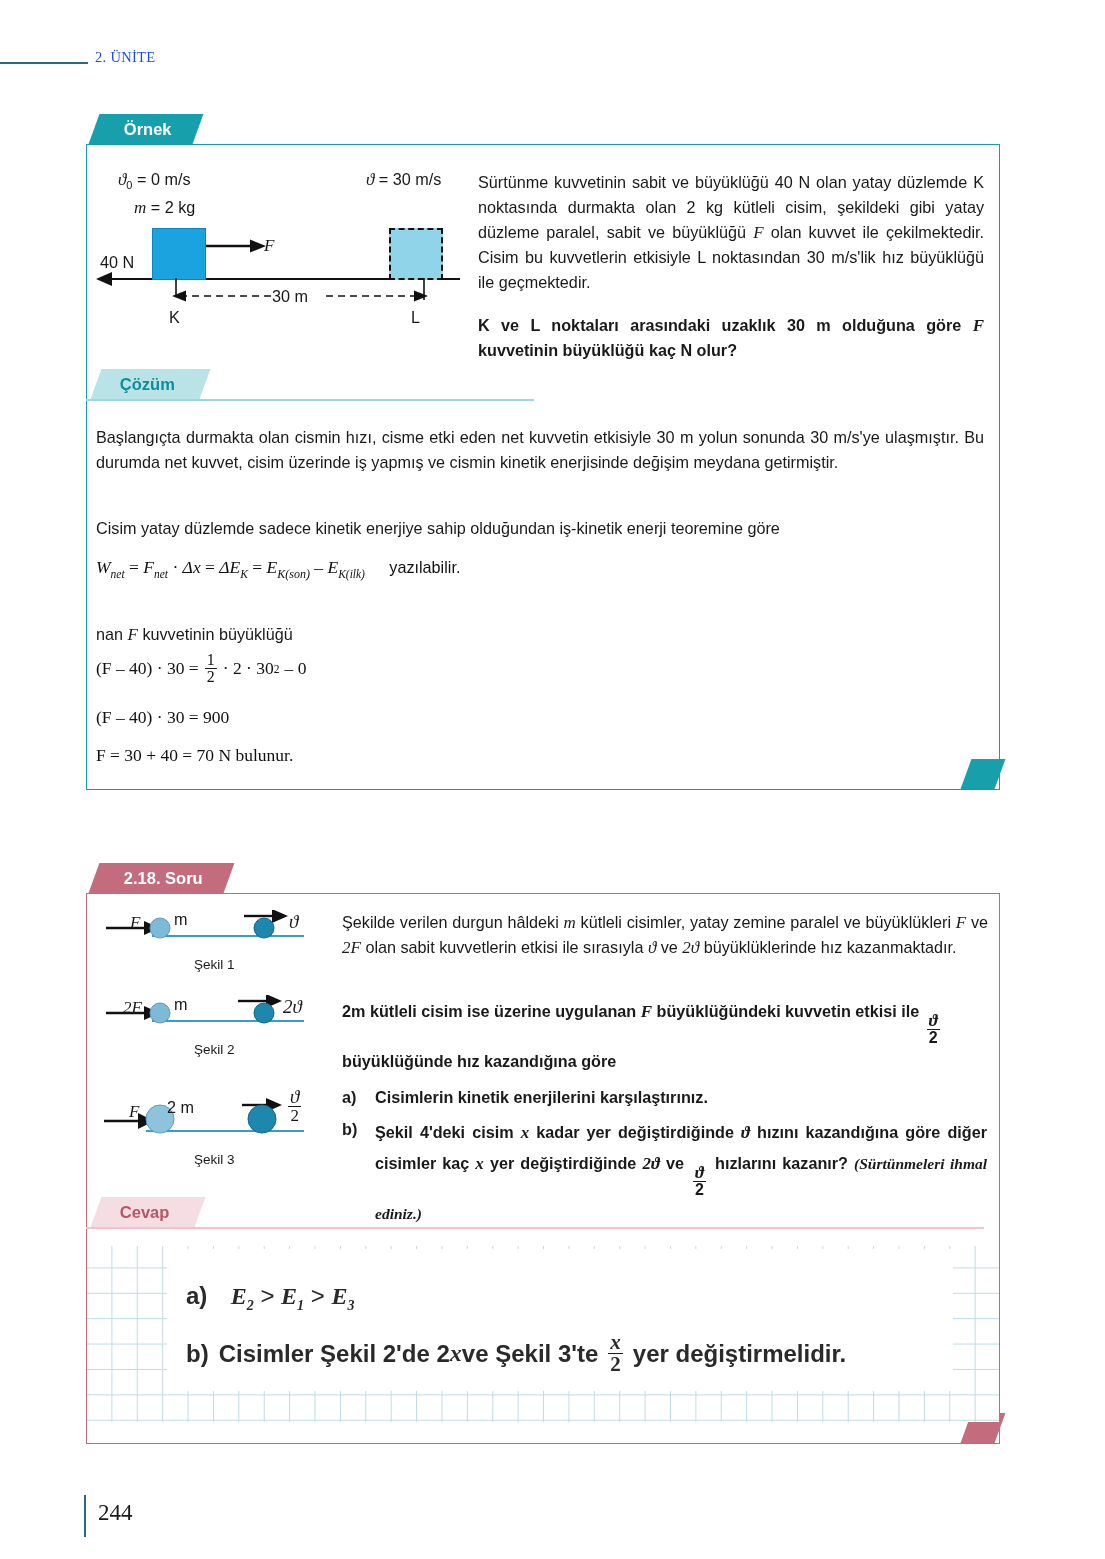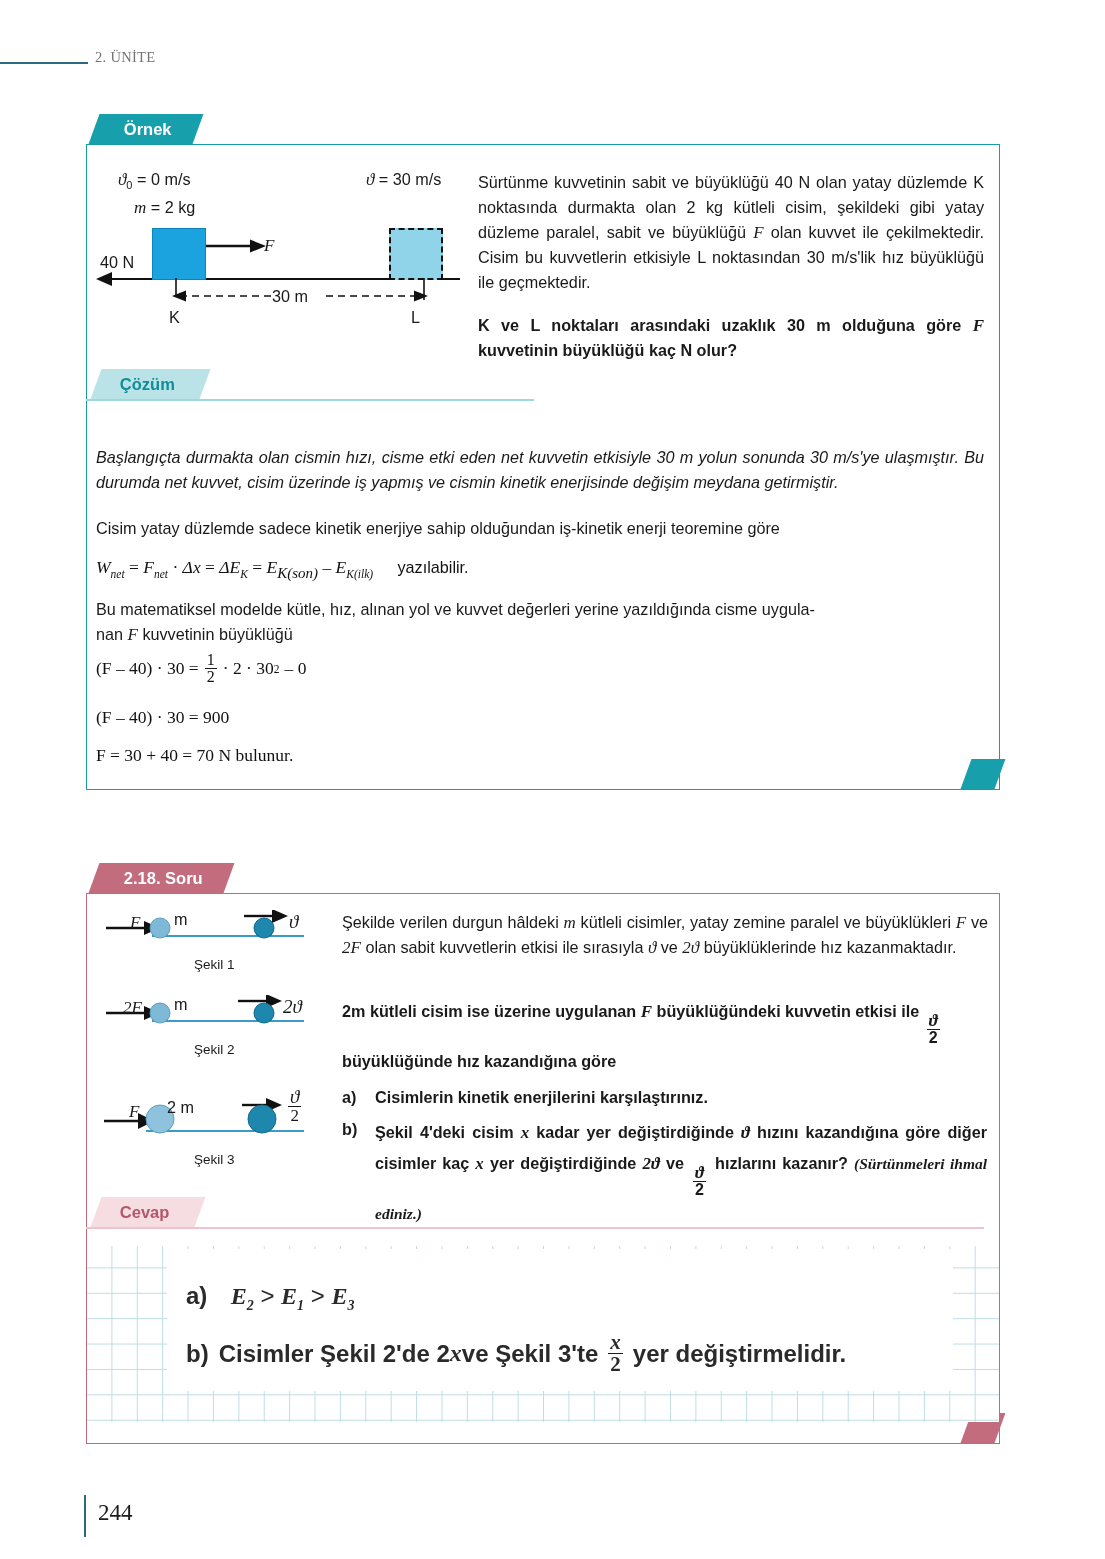--- a/index.html
+++ b/index.html
@@ -14,21 +14,21 @@
   }
 
   
   .hdr-rule{
     position:absolute; left:0; top:62px; width:88px; height:2px;
     background:#2b6a80;
   }
   .hdr-label{
     position:absolute; left:95px; top:49px;
     font-family:"Liberation Serif", serif;
-    font-size:14.5px; letter-spacing:.3px; color:#737373;
+    font-size:14.5px; letter-spacing:.3px; color:#1d4ed8;
   }
 
   
   .box{ position:absolute; background:#fff; }
   .box.teal{ border:1.6px solid #1b9aa8; }
   .box.rose{ border:1.6px solid #c2697c; }
 
   .tab{
     position:absolute; height:30px; padding:0 26px 0 30px;
     display:flex; align-items:center;
@@ -171,40 +171,40 @@
 </div>
 <div class="p b just" style="left:478px; top:313px; width:506px;">
   <span>K ve L noktaları arasındaki uzaklık 30 m olduğuna göre </span><span class="itb">F</span><span> kuvvetinin büyüklüğü kaç N olur?</span>
 </div>
 
 <div class="subtab teal" style="left:96px; top:369px;">
   <span>Çözüm</span>
 </div>
 <div class="subrule teal" style="left:86px; top:399px; width:448px;"></div>
 
-<div class="p just" style="left:96px; top:445px; width:888px;font-style:italic;">Başlangıçta durmakta olan cismin hızı, cisme etki eden net kuvvetin etkisiyle 30 m yolun sonunda 30 m/s'ye ulaşmıştır. Bu durumda net kuvvet, cisim üzerinde iş yapmış ve cismin kinetik enerjisinde değişim meydana getirmiştir.</div>
+<div class="p just" style="left:96px; top:425px; width:888px;">Başlangıçta durmakta olan cismin hızı, cisme etki eden net kuvvetin etkisiyle 30 m yolun sonunda 30 m/s'ye ulaşmıştır. Bu durumda net kuvvet, cisim üzerinde iş yapmış ve cismin kinetik enerjisinde değişim meydana getirmiştir.</div>
 <div class="p" style="left:96px; top:516px; width:888px;">Cisim yatay düzlemde sadece kinetik enerjiye sahip olduğundan iş-kinetik enerji teoremine göre</div>
 
 <div class="mathline" style="left:96px; top:557px;">
   <i>W</i><sub style="font-size:11.5px"><i>net</i></sub>
   <span>=</span>
   <i>F</i><sub style="font-size:11.5px"><i>net</i></sub>
   <span>·</span>
   <i>Δx</i>
   <span>=</span>
   <i>ΔE</i><sub style="font-size:11.5px"><i>K</i></sub>
   <span>=</span>
-  <i>E</i><sub style="font-size:15px"><i>K(son)</i></sub>
+  <i>E</i><sub style="font-size:12px"><i>K(son)</i></sub>
   <span>–</span>
   <i>E</i><sub style="font-size:11.5px"><i>K(ilk)</i></sub>
   <span class="sans" style="margin-left:20px">yazılabilir.</span>
 </div>
 
 <div class="p" style="left:96px; top:597px; width:888px;">
-  <span>Bu matematiksel modelde kütle, hız, alınan yol ve kuvvet değerleri yerine yazıldığında cisme uygula-</span><br>
+  <br>
   <span>nan </span><span class="it">F</span><span> kuvvetinin büyüklüğü</span>
 </div>
 
 <div class="mathline" style="left:96px; top:652px; display:flex; align-items:center;">
   <span>(F – 40) · 30 =</span>
   <span class="frac" style="margin:0 6px;">
     <span class="n" style="font-size:16px">1</span>
     <span class="d" style="font-size:16px">2</span>
   </span>
   <span>· 2 · 30</span>

